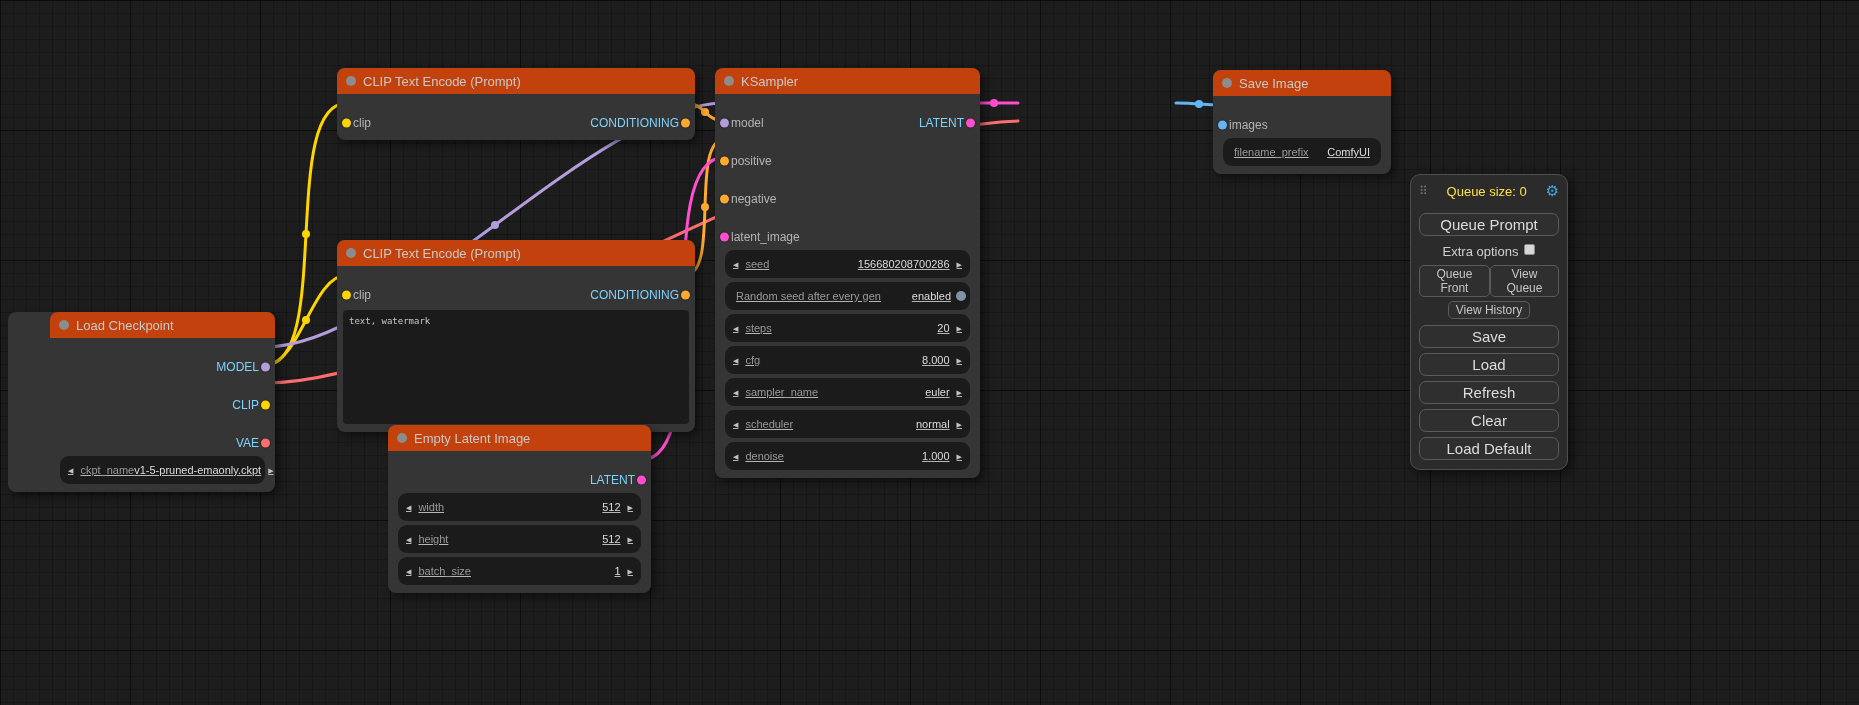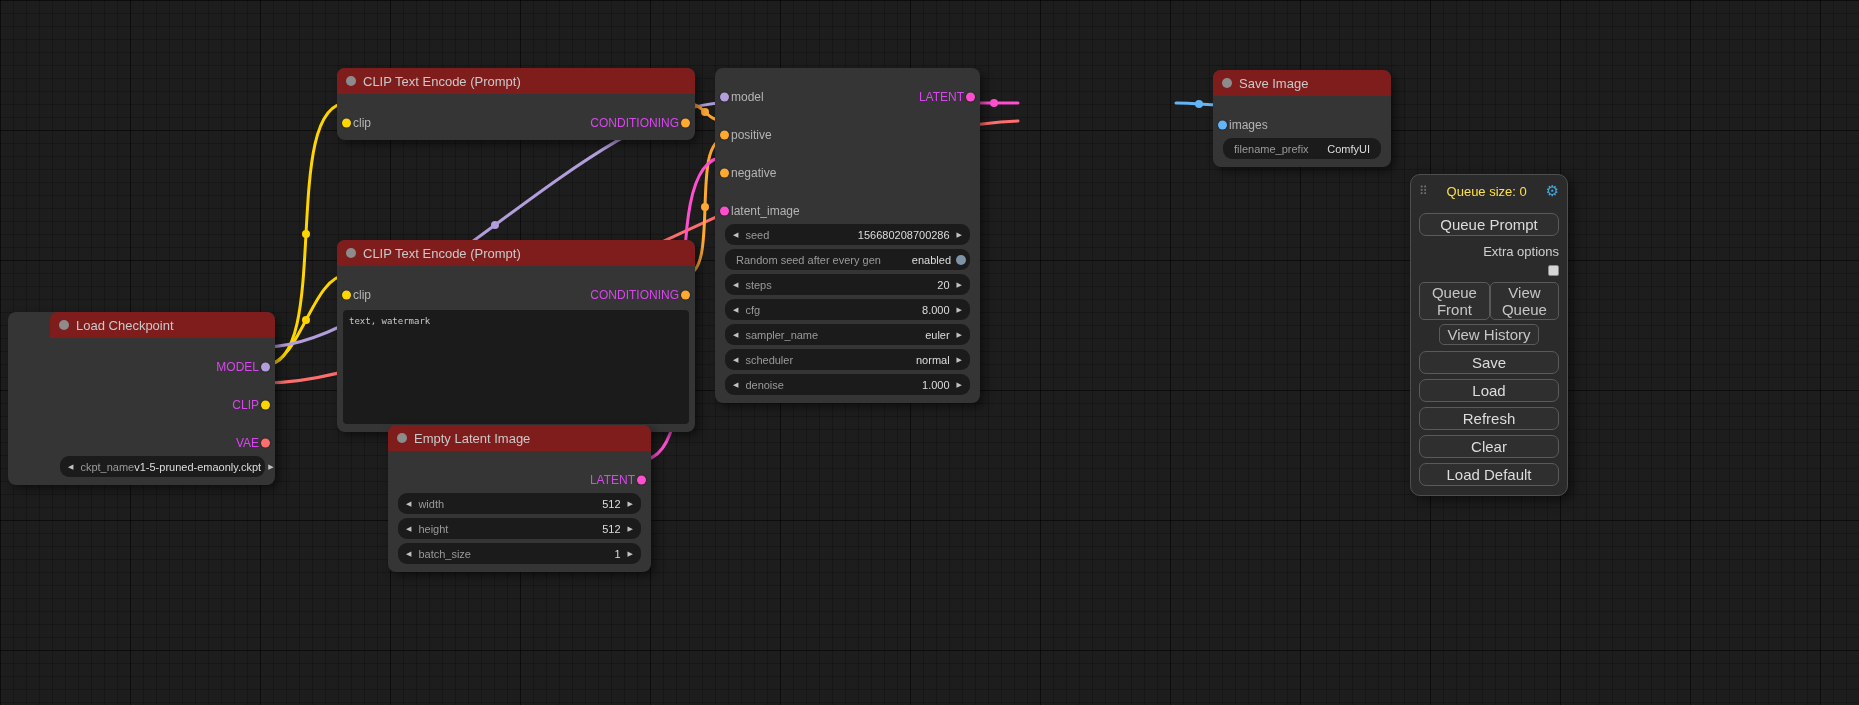--- a/index.html
+++ b/index.html
@@ -12,36 +12,36 @@
       linear-gradient(rgba(0,0,0,0.45) 1px, transparent 1px),
       linear-gradient(90deg, rgba(0,0,0,0.45) 1px, transparent 1px),
       linear-gradient(rgba(0,0,0,0.22) 1px, transparent 1px),
       linear-gradient(90deg, rgba(0,0,0,0.22) 1px, transparent 1px);
     background-size:130px 130px,130px 130px,13px 13px,13px 13px;
   }
   #wires{position:absolute;left:0;top:0;z-index:1;}
 
   .node{position:absolute;z-index:2;background:#353535;border-radius:8px;
         box-shadow:4px 4px 10px rgba(0,0,0,0.5);padding-bottom:8px;color:#b6b6b6;}
-  .ntitle{height:26px;display:flex;align-items:center;gap:7px;background:#7f1d1d;
+  .ntitle{height:26px;display:flex;align-items:center;gap:7px;background:#c2410c;
           border-radius:8px 8px 0 0;padding:0 9px;}
   .ndot{width:10px;height:10px;border-radius:50%;background:#8c8c8c;flex:none;}
   .ntext{color:#c9c9c9;font-size:13px;white-space:nowrap;}
 
   .row{position:relative;height:18px;display:flex;align-items:center;
        padding:0 16px;font-size:12px;margin-top:20px;}
   .in-label{color:#b4b4b4;white-space:nowrap;}
-  .out-label{margin-left:auto;color:#d946ef;white-space:nowrap;}
+  .out-label{margin-left:auto;color:#7dd3fc;white-space:nowrap;}
   .slot-dot{position:absolute;top:50%;width:9px;height:9px;border-radius:50%;
             transform:translateY(-50%);box-shadow:0 0 2px rgba(0,0,0,0.6);}
   .in-dot{left:5px;}
   .out-dot{right:5px;}
 
-  .widget{display:flex;align-items:center;height:21px;margin:4px 10px 0;
-          background:#1b1b1b;border-radius:9px;padding:0 6px;font-size:11px;}
+  .widget{display:flex;align-items:center;height:28px;margin:4px 10px 0;
+          background:#1b1b1b;border-radius:9px;padding:0 6px;font-size:11px;text-decoration:underline;}
   .arr{color:#c2c2c2;font-size:7px;line-height:1;padding:0 2px;flex:none;}
   .wlabel{color:#9a9a9a;margin-left:5px;white-space:nowrap;}
   .wvalue{margin-left:auto;color:#dddddd;margin-right:5px;white-space:nowrap;}
   .knob{width:10px;height:10px;border-radius:50%;flex:none;margin-right:-2px;}
 
   .textarea{margin:6px 6px 0;background:#1b1b1b;border-radius:4px;padding:5px 6px;
             font-family:"DejaVu Sans Mono",monospace;font-size:9px;line-height:1.45;
             color:#c8c8c8;overflow:hidden;word-wrap:break-word;}
   .ta-pos{height:94px;width:346px;}
   .ta-neg{height:114px;width:346px;}
@@ -51,26 +51,26 @@
         background:#2b2b2b;border:1px solid #4e4e4e;border-radius:10px;
         padding:6px 8px 9px;box-shadow:4px 4px 12px rgba(0,0,0,0.55);color:#cfcfcf;}
   .menu-header{display:flex;align-items:center;height:20px;gap:5px;font-size:13px;}
   .drag-dots{color:#707070;font-size:12px;flex:none;cursor:grab;}
   .queue-size{flex:1;text-align:center;color:#fde047;}
   .gear{font-size:15px;flex:none;cursor:pointer;}
   .btn{display:block;width:100%;margin-top:5px;background:#2f2f2f;
        border:1px solid #5a5a5a;border-radius:7px;color:#dcdcdc;font-size:15px;
        padding:2px 0;text-align:center;font-family:"Liberation Sans",sans-serif;cursor:pointer;}
   .btn:first-of-type{margin-top:12px;}
-  .extra-row{display:flex;align-items:flex-end;justify-content:center;gap:6px;
-             margin-top:8px;font-size:13px;flex-direction:column;}
+  .extra-row{display:flex;align-items:flex-start;justify-content:center;gap:6px;
+             margin-top:8px;font-size:13px;}
   .checkbox{width:11px;height:11px;background:#d6d6d6;border-radius:2px;border:1px solid #8b8b8b;cursor:pointer;}
   .small-row{display:flex;justify-content:space-between;margin-top:6px;}
   .sbtn{background:#2f2f2f;border:1px solid #5a5a5a;border-radius:5px;color:#c6c6c6;
-        font-size:15px;padding:1px 7px;font-family:"Liberation Sans",sans-serif;cursor:pointer;}
+        font-size:12px;padding:1px 7px;font-family:"Liberation Sans",sans-serif;cursor:pointer;}
   .sbtn.center{display:block;margin:4px auto 6px;}
 </style>
 </head>
 <body>
 
 <div id="canvas">
 
   <svg id="wires" width="1859" height="705" viewBox="0 0 1859 705">
     <g fill="none" stroke-width="3" stroke-linecap="round">
       <path d="M 265 365 C 333 365, 279 103, 347 103" stroke="#FFD500"></path>
@@ -171,20 +171,24 @@
     </div>
     <div class="widget">
       <span class="arr">◀</span>
       <span class="wlabel">batch_size</span>
       <span class="wvalue">1</span>
       <span class="arr">▶</span>
     </div>
   </div>
 
   <div class="node" style="left:715px;top:68px;width:265px;">
+    <div class="ntitle">
+      <span class="ndot"></span>
+      <span class="ntext">KSampler</span>
+    </div>
     <div class="row">
       <span class="slot-dot in-dot" style="background: rgb(179, 157, 219);"></span>
       <span class="in-label">model</span>
       <span class="out-label">LATENT</span>
       <span class="slot-dot out-dot" style="background: rgb(255, 79, 208);"></span>
     </div>
     <div class="row">
       <span class="slot-dot in-dot" style="background: rgb(255, 169, 49);"></span>
       <span class="in-label">positive</span>
     </div>

